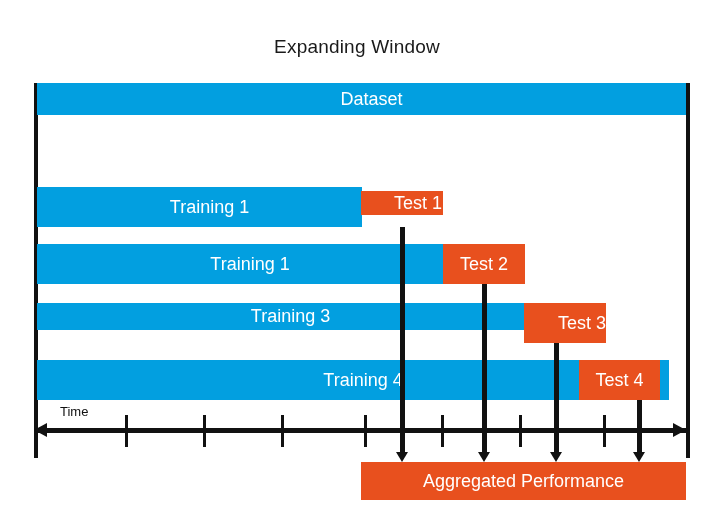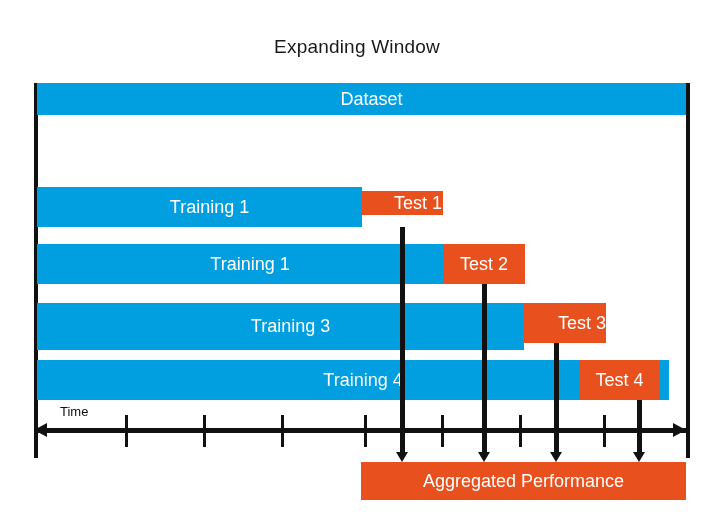--- a/index.html
+++ b/index.html
@@ -134,21 +134,21 @@
     <span>Test 1</span>
   </div>
 
   <div class="bar bar-train" style="left:37px; top:244px; width:406px; height:40px;">
     <span>Training 1</span>
   </div>
   <div class="bar bar-test" style="left:443px; top:244px; width:82px; height:40px;">
     <span>Test 2</span>
   </div>
 
-  <div class="bar bar-train" style="left:37px; top:303px; width:487px; height:47px;">
+  <div class="bar bar-train" style="left:37px; top:303px; width:487px; height:27px;">
     <span>Training 3</span>
   </div>
   <div class="bar bar-test" style="left:524px; top:303px; width:82px; height:40px;justify-content:flex-end;">
     <span>Test 3</span>
   </div>
 
   <div class="bar bar-train" style="left:37px; top:360px; width:632px; height:40px;">
     <span>Training 4</span>
   </div>
   <div class="bar bar-test" style="left:579px; top:360px; width:81px; height:40px;">

